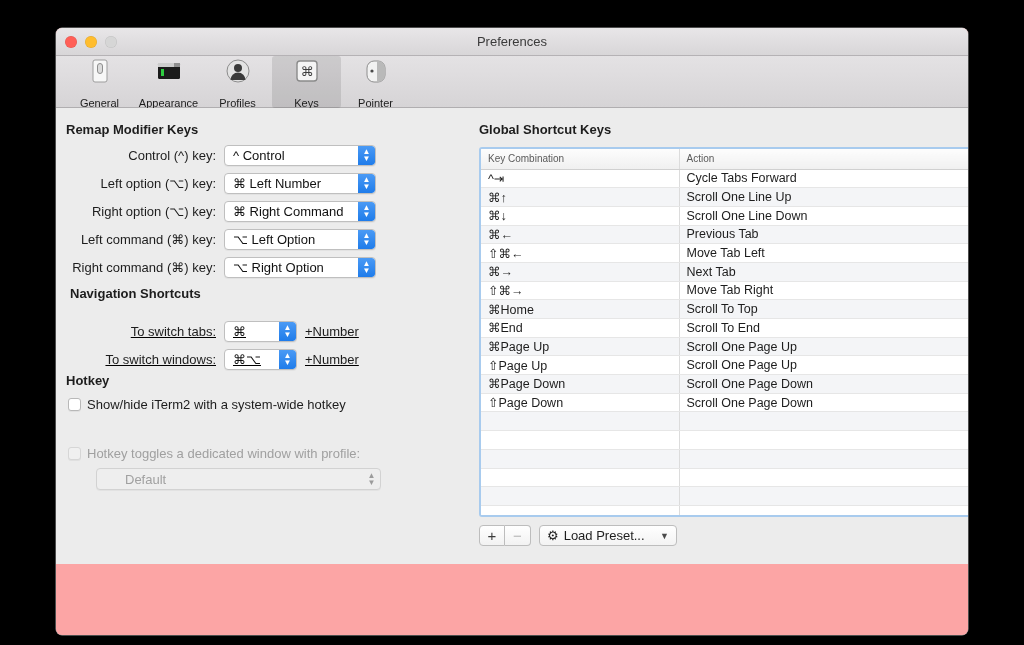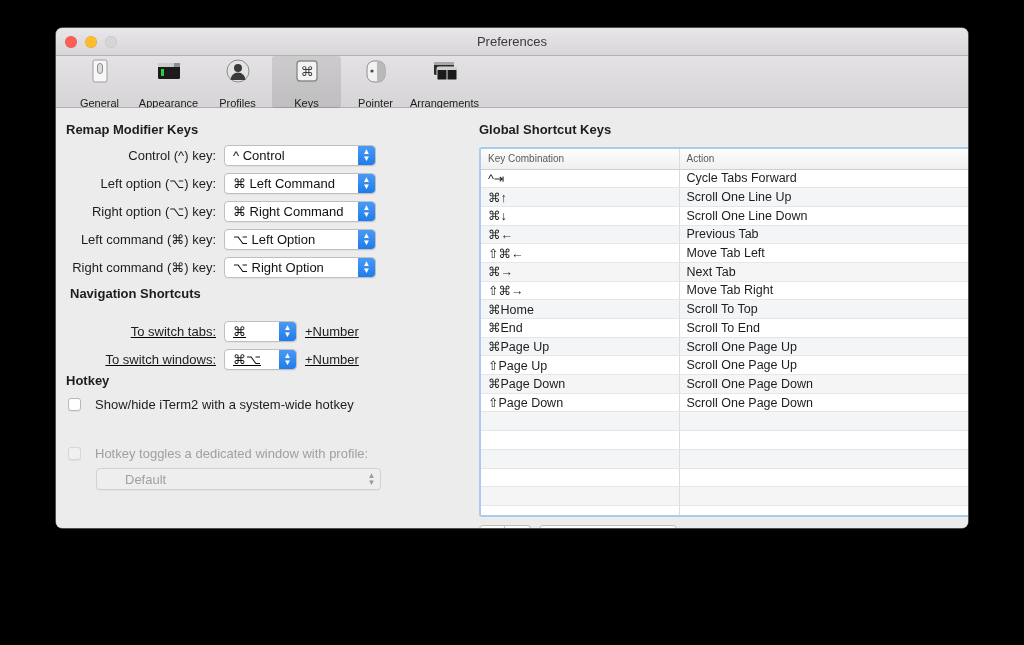--- a/index.html
+++ b/index.html
@@ -11,22 +11,22 @@
     font-family: "Liberation Sans", sans-serif;
     overflow: hidden;
   }
 
   
   #window {
     position: absolute;
     left: 56px;
     top: 28px;
     width: 912px;
-    height: 500px;
-    background: #8b5cf6;
+    height: 607px;
+    background: #fca5a5;
     border-radius: 6px;
     box-shadow: 0 0 0 0.5px #9a9a9a, 0 8px 22px rgba(0,0,0,0.55);
     overflow: hidden;
   }
 
   
   #titlebar {
     position: relative;
     height: 28px;
     background: linear-gradient(to bottom, #e8e6e8 0%, #d8d6d8 100%);
@@ -172,21 +172,21 @@
   .suffix {
     font-size: 13px;
     color: #1d1d1d;
     margin-left: 8px;
   }
 
   
   .cbrow {
     display: flex;
     align-items: center;
-    gap: 14px;
+    gap: 6px;
   }
   .cbox {
     width: 13px; height: 13px;
     background: #fff;
     border: 1px solid #b8b8b8;
     border-radius: 3px;
     box-shadow: 0 1px 0 rgba(0,0,0,0.05);
     flex: none;
   }
   .cbox.disabled { background: #f0f0f0; border-color: #d6d6d6; }
@@ -350,32 +350,20 @@
       <span class="tb-icon">
         <svg width="26" height="26" viewBox="0 0 26 26">
           <rect x="4" y="3" width="18" height="21" rx="7" fill="#f2f2f2" stroke="#8e8e8e"></rect>
           <path d="M14 3h1a7 7 0 0 1 7 7v7a7 7 0 0 1-7 7h-1z" fill="#b9b9b9"></path>
           <circle cx="9" cy="13" r="1.6" fill="#4a4a4a"></circle>
         </svg>
       </span>
       <span class="tb-label">Pointer</span>
     </div>
 
-    <div class="tb-item">
-      <span class="tb-icon">
-        <svg width="28" height="26" viewBox="0 0 28 26">
-          <rect x="3" y="4" width="20" height="13" rx="1.5" fill="#2b2b2b"></rect>
-          <rect x="3" y="4" width="20" height="3" fill="#a8a8a8"></rect>
-          <rect x="6" y="9" width="20" height="13" rx="1.5" fill="#1b1b1b" stroke="#dedede"></rect>
-          <rect x="6" y="9" width="20" height="3" fill="#cfcfcf"></rect>
-          <line x1="16" y1="12" x2="16" y2="22" stroke="#dedede"></line>
-        </svg>
-      </span>
-      <span class="tb-label">Arrangements</span>
-    </div>
   </div>
 
   <div id="content">
 
     <div id="left-pane">
 
       <div class="section-title" style="position:absolute;left:10px;top:14px;">Remap Modifier Keys</div>
 
       <div style="position:absolute;left:0;top:36px;">
 
@@ -386,21 +374,21 @@
             <span class="arrows">
                 <span>▲</span>
                 <span>▼</span>
               </span>
           </span>
         </div>
 
         <div class="form-row">
           <span class="form-label">Left option (⌥) key:</span>
           <span class="popup wide">
-            <span>⌘ Left Command</span>
+            <span>⌘ Left Number</span>
             <span class="arrows">
                 <span>▲</span>
                 <span>▼</span>
               </span>
           </span>
         </div>
 
         <div class="form-row">
           <span class="form-label">Right option (⌥) key:</span>
           <span class="popup wide">

